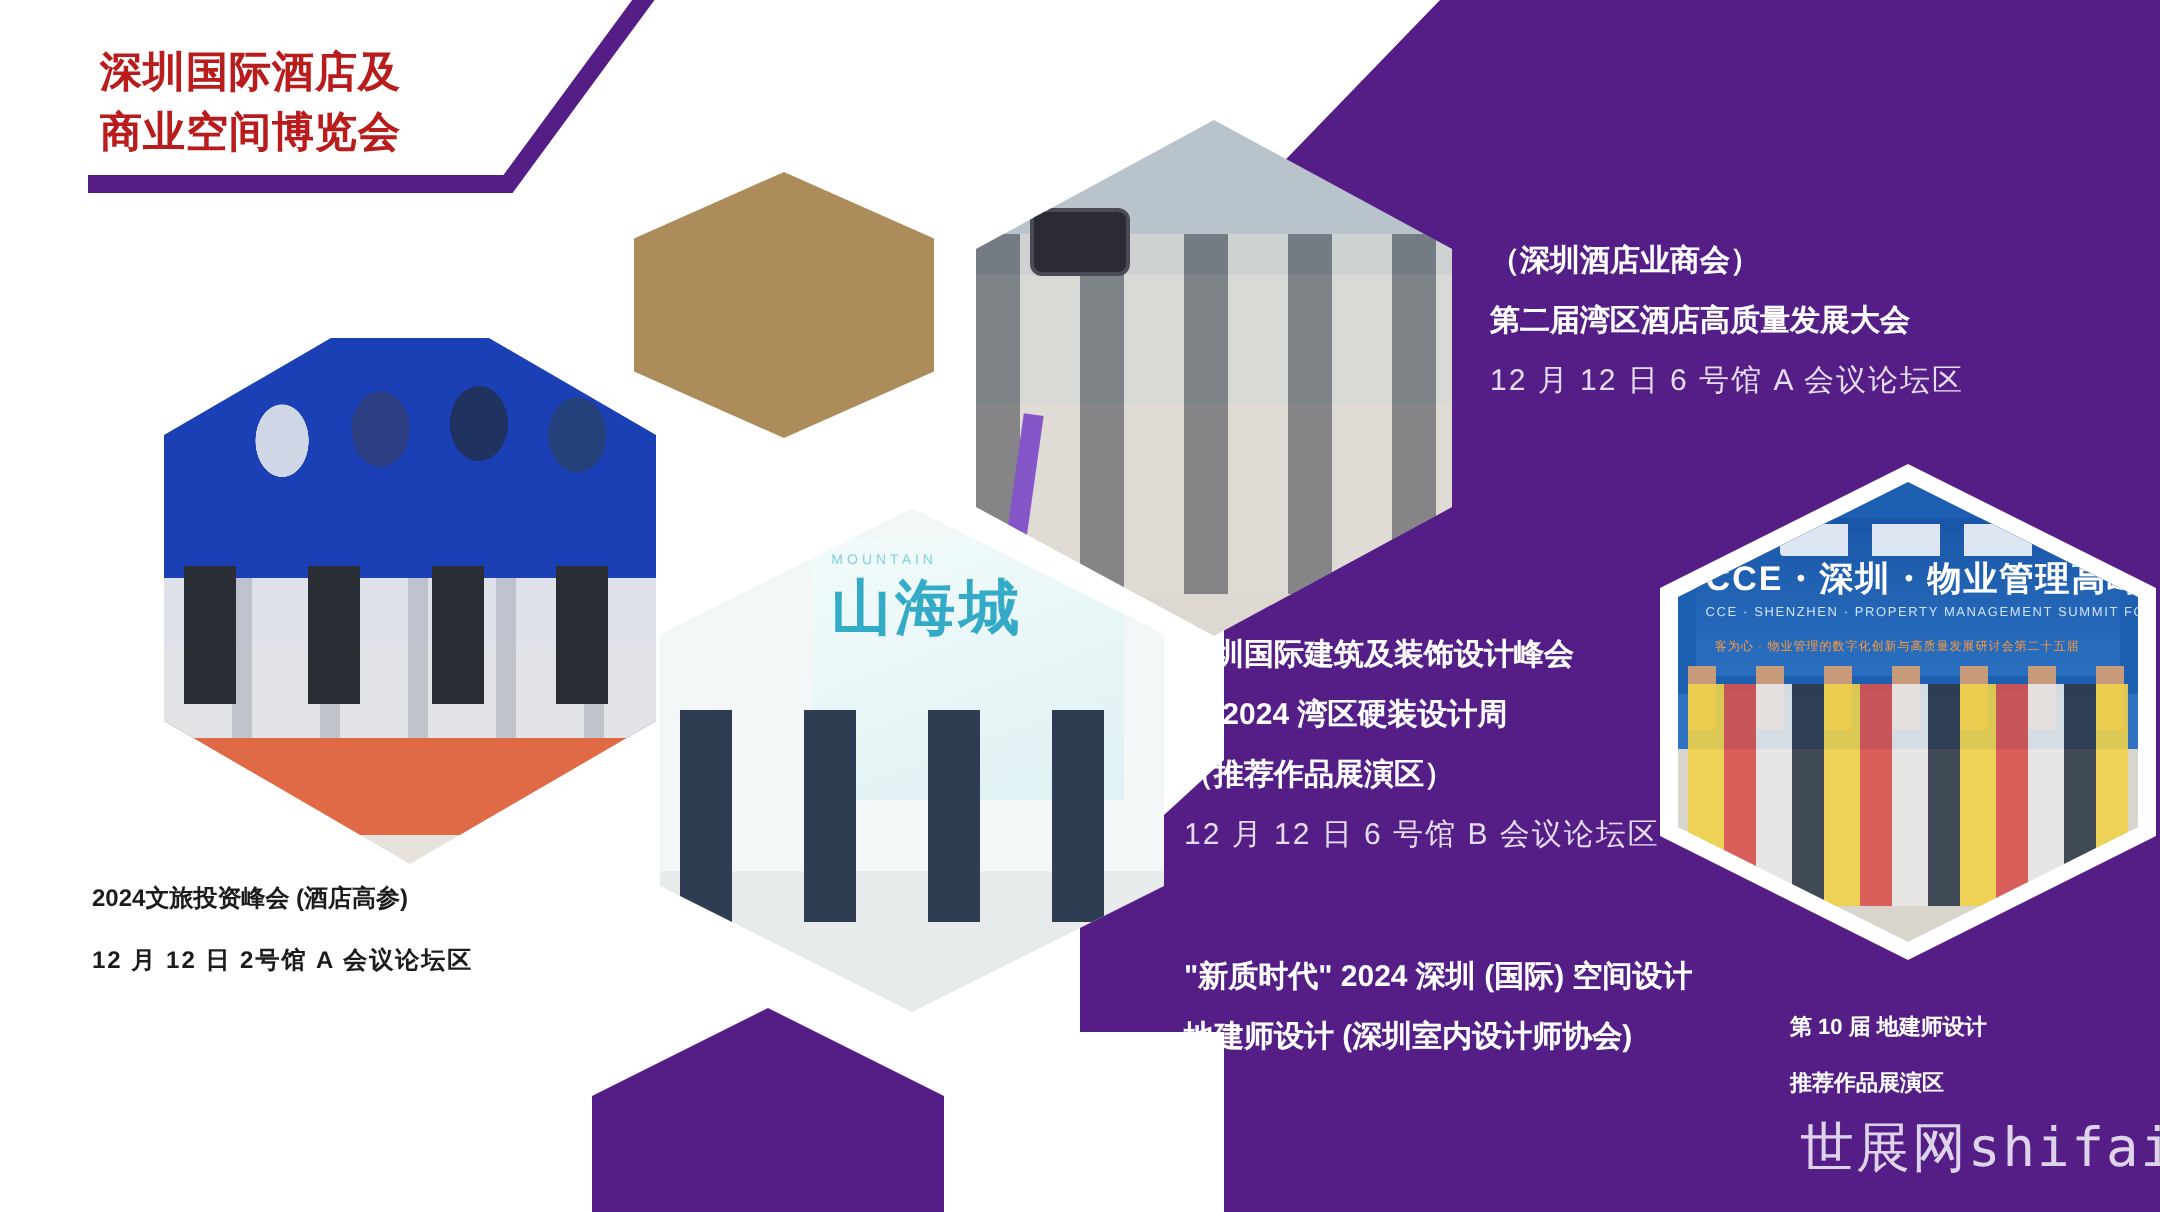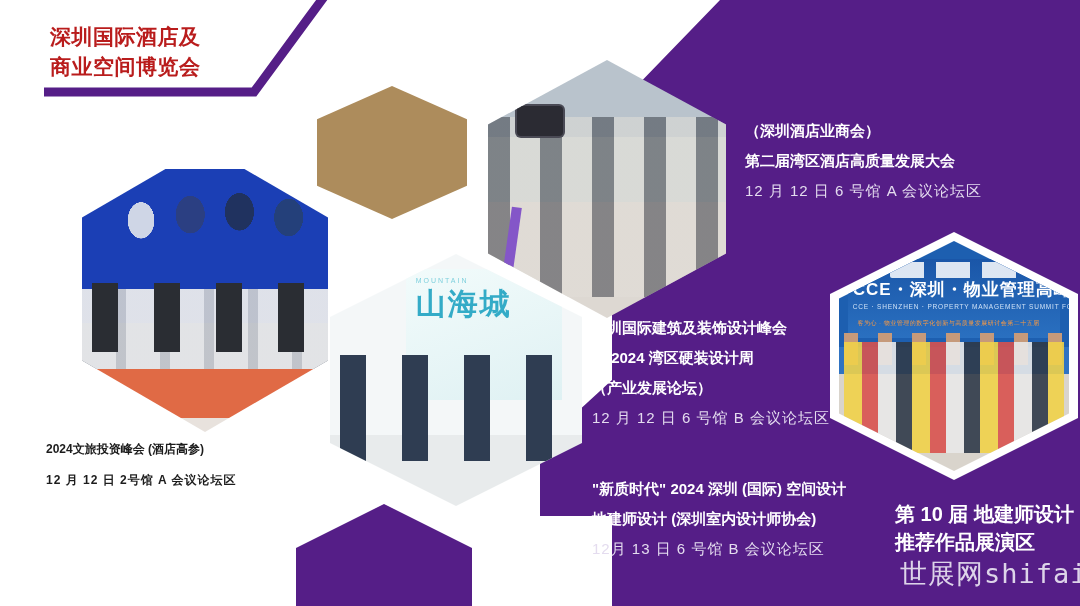--- a/index.html
+++ b/index.html
@@ -127,21 +127,21 @@
   .ln.b{font-weight:bold;}
 
   .on-purple .ln{color:#ffffff;}
   .on-purple .ln.date{color:#e4dcef;font-weight:normal;letter-spacing:1px;}
   .on-white .ln{color:#1c1c1c;}
   .on-white .ln.date{color:#1c1c1c;letter-spacing:1px;}
 
   #txt-bay{left:745px;top:116px;font-size:15px;line-height:30px;}
   #txt-arch{left:592px;top:313px;font-size:15px;line-height:30px;}
   #txt-space{left:592px;top:474px;font-size:15px;line-height:30px;}
-  #txt-ten{left:895px;top:500px;font-size:20px;line-height:28px;}
+  #txt-ten{left:895px;top:500px;font-size:11px;line-height:28px;}
   #txt-tour{left:46px;top:434px;font-size:12px;line-height:31px;}
 
   
   .watermark{
     position:absolute;left:900px;top:556px;z-index:9;
     color:#e9e4f2;font-size:27px;letter-spacing:1px;white-space:nowrap;
     font-family:"DejaVu Sans Mono","Liberation Mono",monospace;opacity:.92;
   }
 </style>
 </head>
@@ -202,28 +202,27 @@
 
   <div class="tblock on-purple" id="txt-bay">
     <span class="ln b">（深圳酒店业商会）</span>
     <span class="ln b">第二届湾区酒店高质量发展大会</span>
     <span class="ln date">12 月 12 日  6 号馆 A 会议论坛区</span>
   </div>
 
   <div class="tblock on-purple" id="txt-arch">
     <span class="ln b">深圳国际建筑及装饰设计峰会</span>
     <span class="ln b">暨 2024 湾区硬装设计周</span>
-    <span class="ln b">（产业发展论坛）</span>
+    <span class="ln b">（推荐作品展演区）</span>
     <span class="ln date">12 月 12 日  6 号馆 B 会议论坛区</span>
   </div>
 
   <div class="tblock on-purple" id="txt-space">
     <span class="ln b">"新质时代" 2024  深圳 (国际) 空间设计</span>
     <span class="ln b">地建师设计 (深圳室内设计师协会)</span>
-    <span class="ln date">12月 13 日  6 号馆 B 会议论坛区</span>
   </div>
 
   <div class="tblock on-purple" id="txt-ten">
     <span class="ln b">第 10 届 地建师设计</span>
     <span class="ln b">推荐作品展演区</span>
   </div>
 
   <div class="tblock on-white" id="txt-tour">
     <span class="ln b">2024文旅投资峰会 (酒店高参)</span>
     <span class="ln date b">12 月 12 日  2号馆 A 会议论坛区</span>

